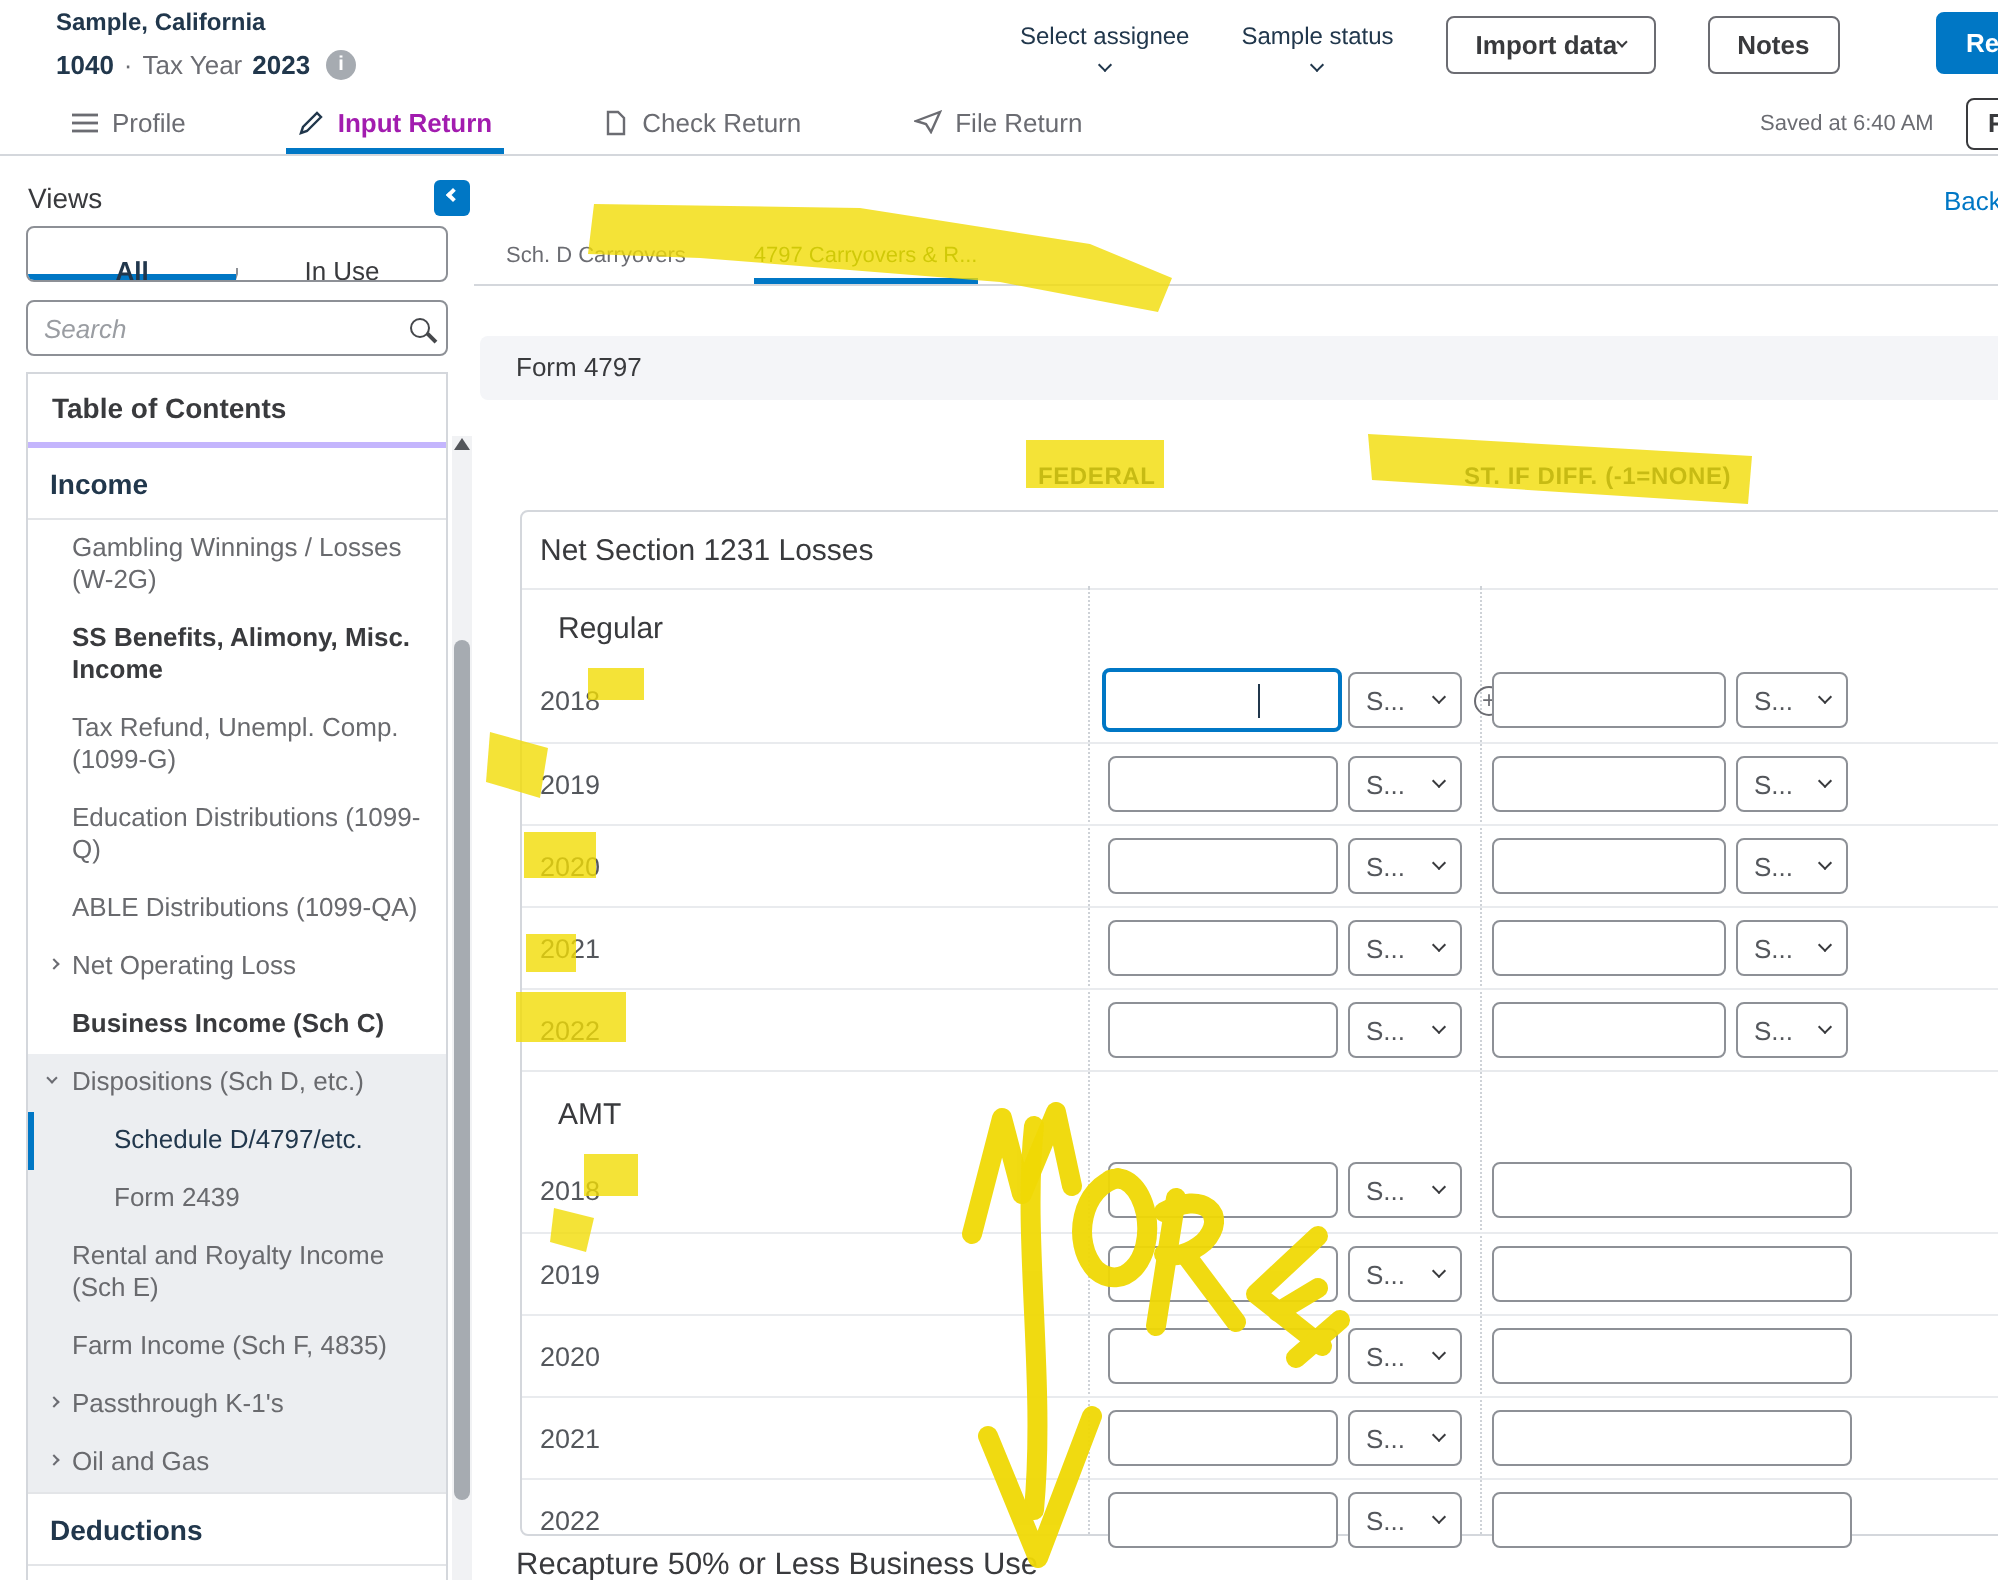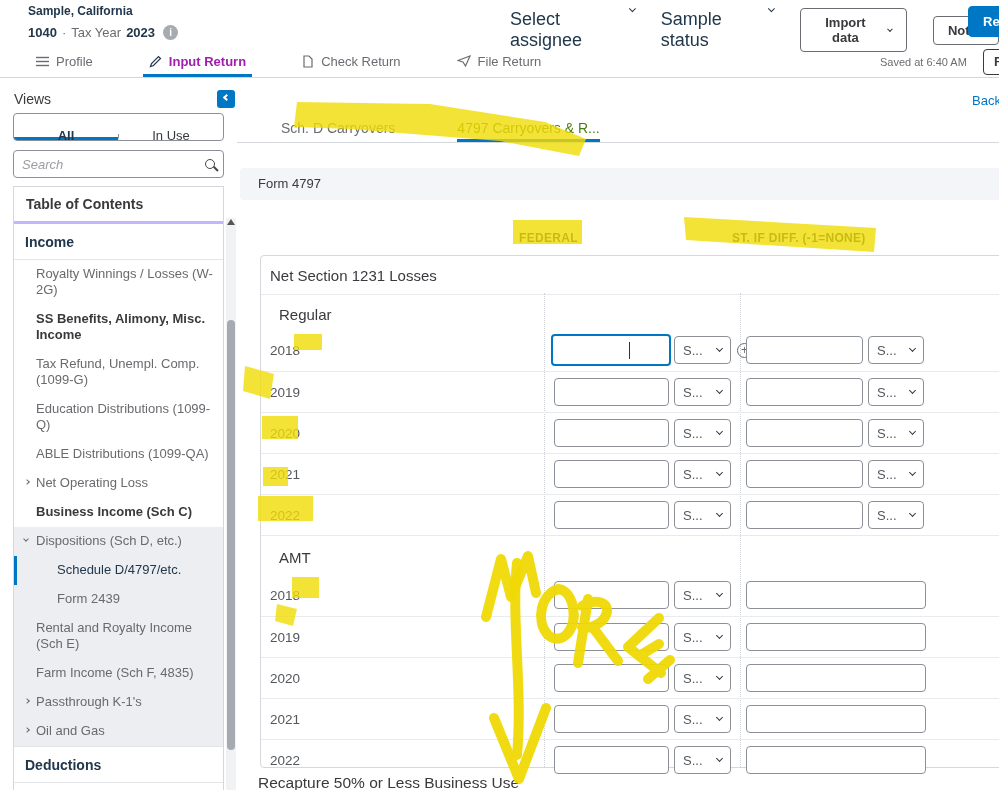--- a/index.html
+++ b/index.html
@@ -8,25 +8,25 @@
         font-family:"Liberation Sans",sans-serif;color:#393a3d;}
   .abs{position:absolute;}
 
   
   .client-name{left:28px;top:4px;font-size:12px;font-weight:bold;color:#21374c;}
   .return-line{left:28px;top:25px;font-size:13px;color:#6b6c72;display:flex;align-items:center;gap:5px;}
   .return-line b{color:#21374c;}
   .info-icon{display:inline-block;width:15px;height:15px;border-radius:50%;background:#a6abb1;color:#fff;
              font-size:10px;font-weight:bold;text-align:center;line-height:15px;margin-left:3px;}
   .hdr-right{left:510px;top:8px;display:flex;align-items:center;gap:26px;}
-  .sel-ctl{display:flex;align-items:flex-start;gap:8px;font-size:18px;color:#21374c;cursor:pointer;}
+  .sel-ctl{display:flex;align-items:center;gap:8px;font-size:12px;color:#21374c;cursor:pointer;flex-direction:column;}
   .cv{display:inline-block;width:5px;height:5px;border-right:1.7px solid #21374c;border-bottom:1.7px solid #21374c;
       transform:rotate(45deg);margin-top:-3px;}
   .btn{border:1px solid #6b6c72;border-radius:4px;background:#fff;font-size:13px;font-weight:bold;color:#393a3d;
-       padding:6px 14px;display:flex;align-items:center;gap:12px;cursor:pointer;}
+       padding:6px 14px;display:flex;align-items:center;gap:0;cursor:pointer;}
   .btn .cv{border-color:#393a3d;width:4px;height:4px;}
   .btn-primary{position:absolute;left:968px;top:6px;width:70px;background:#0077c5;border:1px solid #0077c5;
        border-radius:4px;color:#fff;font-size:13px;font-weight:bold;padding:7px 0 7px 14px;text-align:left;}
 
   
   .nav-tabs{left:0;top:48px;width:999px;height:30px;border-bottom:1px solid #d4d7dc;display:flex;
             align-items:stretch;padding-left:30px;}
   .nav-tab{display:flex;align-items:center;gap:7px;font-size:13px;color:#6b6c72;margin-right:44px;
            border-bottom:3px solid transparent;padding:0 6px;cursor:pointer;}
   .nav-tab.active{color:#a21caf;font-weight:bold;border-bottom-color:#0077c5;}
@@ -73,22 +73,22 @@
   
   .sb-track{left:226px;top:218px;width:10px;height:572px;background:#f1f2f4;}
   .sb-up{left:227px;top:219px;width:0;height:0;border-left:4px solid transparent;border-right:4px solid transparent;
          border-bottom:6px solid #53565a;}
   .sb-thumb{left:227px;top:320px;width:8px;height:430px;background:#a6abb1;border-radius:4px;cursor:pointer;}
 
   
   .back-link{left:972px;top:93px;font-size:13px;color:#0077c5;white-space:nowrap;cursor:pointer;}
   .subtab-bar{left:237px;top:116px;width:762px;height:27px;border-bottom:1px solid #d4d7dc;display:flex;
               padding-left:16px;}
-  .subtab{font-size:14px;color:#6b6c72;margin-right:34px;border-bottom:3px solid transparent;display:flex;
-          align-items:center;cursor:pointer;margin-left:28px;}
+  .subtab{font-size:11px;color:#6b6c72;margin-right:34px;border-bottom:3px solid transparent;display:flex;
+          align-items:center;cursor:pointer;}
   .subtab.active{color:#4d7c0f;border-bottom-color:#0077c5;}
   .form-bar{left:240px;top:168px;width:759px;height:32px;background:#f4f5f8;border-radius:4px 0 0 4px;
             font-size:13px;color:#393a3d;line-height:32px;padding-left:18px;}
   .col-hdr{top:231px;font-size:12px;font-weight:bold;color:#21374c;letter-spacing:.3px;}
   .col-federal{left:519px;}
   .col-state{left:732px;}
 
   .panel{left:260px;top:255px;width:745px;height:513px;border:1px solid #d4d7dc;border-radius:4px 0 0 4px;
          background:#fff;}
   .sec-title{font-size:15px;color:#393a3d;padding:11px 0 10px 9px;border-bottom:1px solid #e8eaed;}
@@ -204,21 +204,21 @@
   </div>
 
   <div class="abs search-box">
     <input type="text" placeholder="Search" style="">
     <span class="mag"></span>
   </div>
 
   <div class="abs toc-panel">
     <div class="toc-title">Table of Contents</div>
     <div class="toc-section bline">Income</div>
-    <div class="toc-item">Royalty Winnings / Losses (W-2G)</div>
+    <div class="toc-item">Gambling Winnings / Losses (W-2G)</div>
     <div class="toc-item bold">SS Benefits, Alimony, Misc. Income</div>
     <div class="toc-item">Tax Refund, Unempl. Comp. (1099-G)</div>
     <div class="toc-item">Education Distributions (1099-Q)</div>
     <div class="toc-item">ABLE Distributions (1099-QA)</div>
     <div class="toc-item haschev">
       <i class="chev-r"></i>
       <span>Net Operating Loss</span>
     </div>
     <div class="toc-item bold">Business Income (Sch C)</div>
     <div class="gray-zone">

